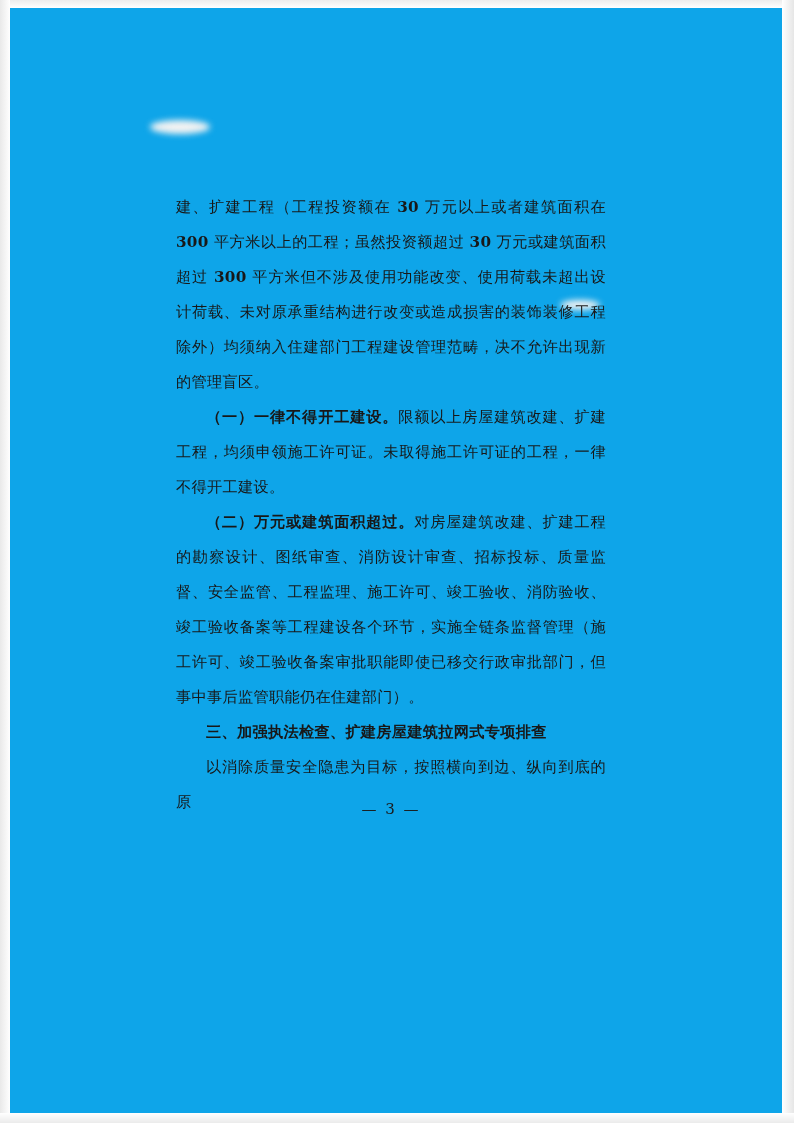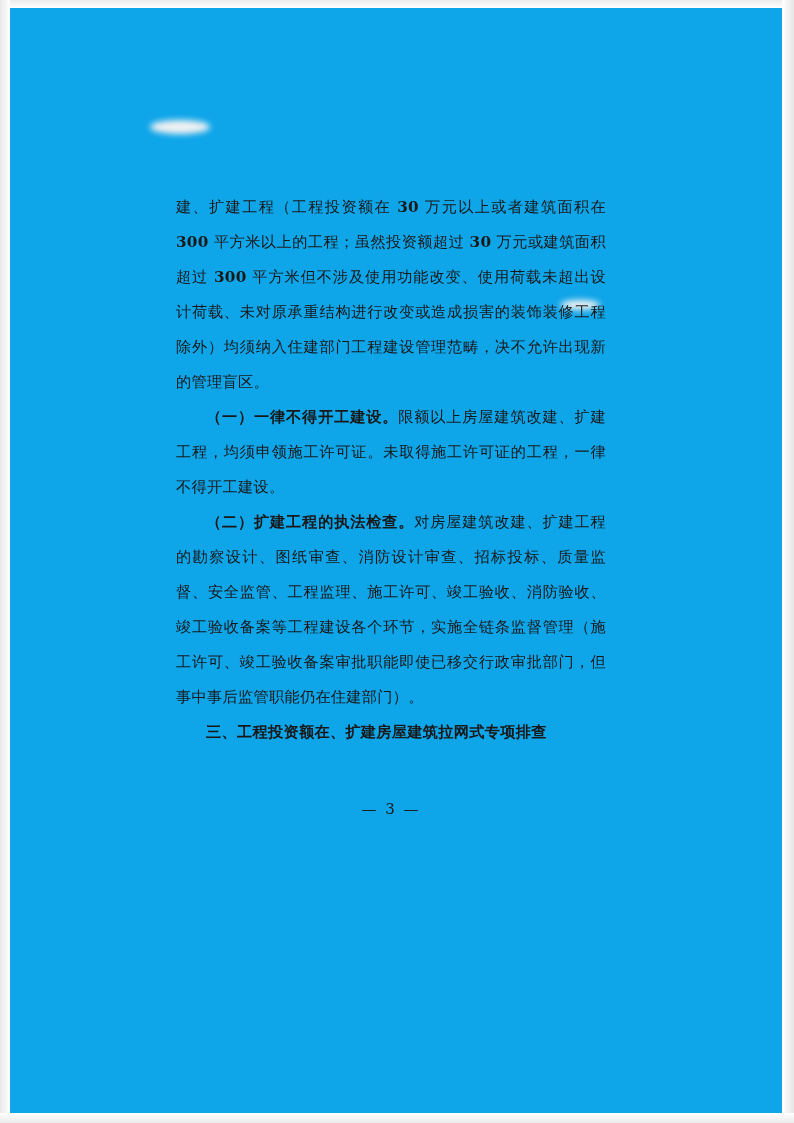--- a/index.html
+++ b/index.html
@@ -103,18 +103,19 @@
   <div class="scan-edge-right"></div>
   <div class="scan-edge-bottom"></div>
 
   <div class="smudge" style="left:150px; top:120px; width:60px; height:14px;"></div>
   <div class="smudge" style="left:560px; top:300px; width:40px; height:10px;"></div>
 
   <div class="content">
     <div id="paragraphs">
         <p><span>建、扩建工程（工程投资额在 </span><span class="b">30</span><span> 万元以上或者建筑面积在 </span><span class="b">300</span><span> 平方米以上的工程；虽然投资额超过 </span><span class="b">30</span><span> 万元或建筑面积超过 </span><span class="b">300</span><span> 平方米但不涉及使用功能改变、使用荷载未超出设计荷载、未对原承重结构进行改变或造成损害的装饰装修工程除外）均须纳入住建部门工程建设管理范畴，决不允许出现新的管理盲区。</span></p>
         <p class="indent"><span class="b">（一）一律不得开工建设。</span><span>限额以上房屋建筑改建、扩建工程，均须申领施工许可证。未取得施工许可证的工程，一律不得开工建设。</span></p>
-        <p class="indent"><span class="b">（二）扩建工程的执法检查。</span><span>对房屋建筑改建、扩建工程的勘察设计、图纸审查、消防设计审查、招标投标、质量监督、安全监管、工程监理、施工许可、竣工验收、消防验收、竣工验收备案等工程建设各个环节，实施全链条监督管理（施工许可、竣工验收备案审批职能即使已移交行政审批部门，但事中事后监管职能仍在住建部门）。</span></p>
-        <p class="heading"><span class="b">三、工程投资额在、扩建房屋建筑拉网式专项排查</span></p>
+        <p class="indent"><span class="b">（二）万元或建筑面积超过。</span><span>对房屋建筑改建、扩建工程的勘察设计、图纸审查、消防设计审查、招标投标、质量监督、安全监管、工程监理、施工许可、竣工验收、消防验收、竣工验收备案等工程建设各个环节，实施全链条监督管理（施工许可、竣工验收备案审批职能即使已移交行政审批部门，但事中事后监管职能仍在住建部门）。</span></p>
+        <p class="heading"><span class="b">三、加强执法检查、扩建房屋建筑拉网式专项排查</span></p>
+        <p class="indent"><span>以消除质量安全隐患为目标，按照横向到边、纵向到底的原</span></p>
       </div>
     <div class="pagenum">— 3 —</div>
   </div>
 </div>
 
 </body></html>

